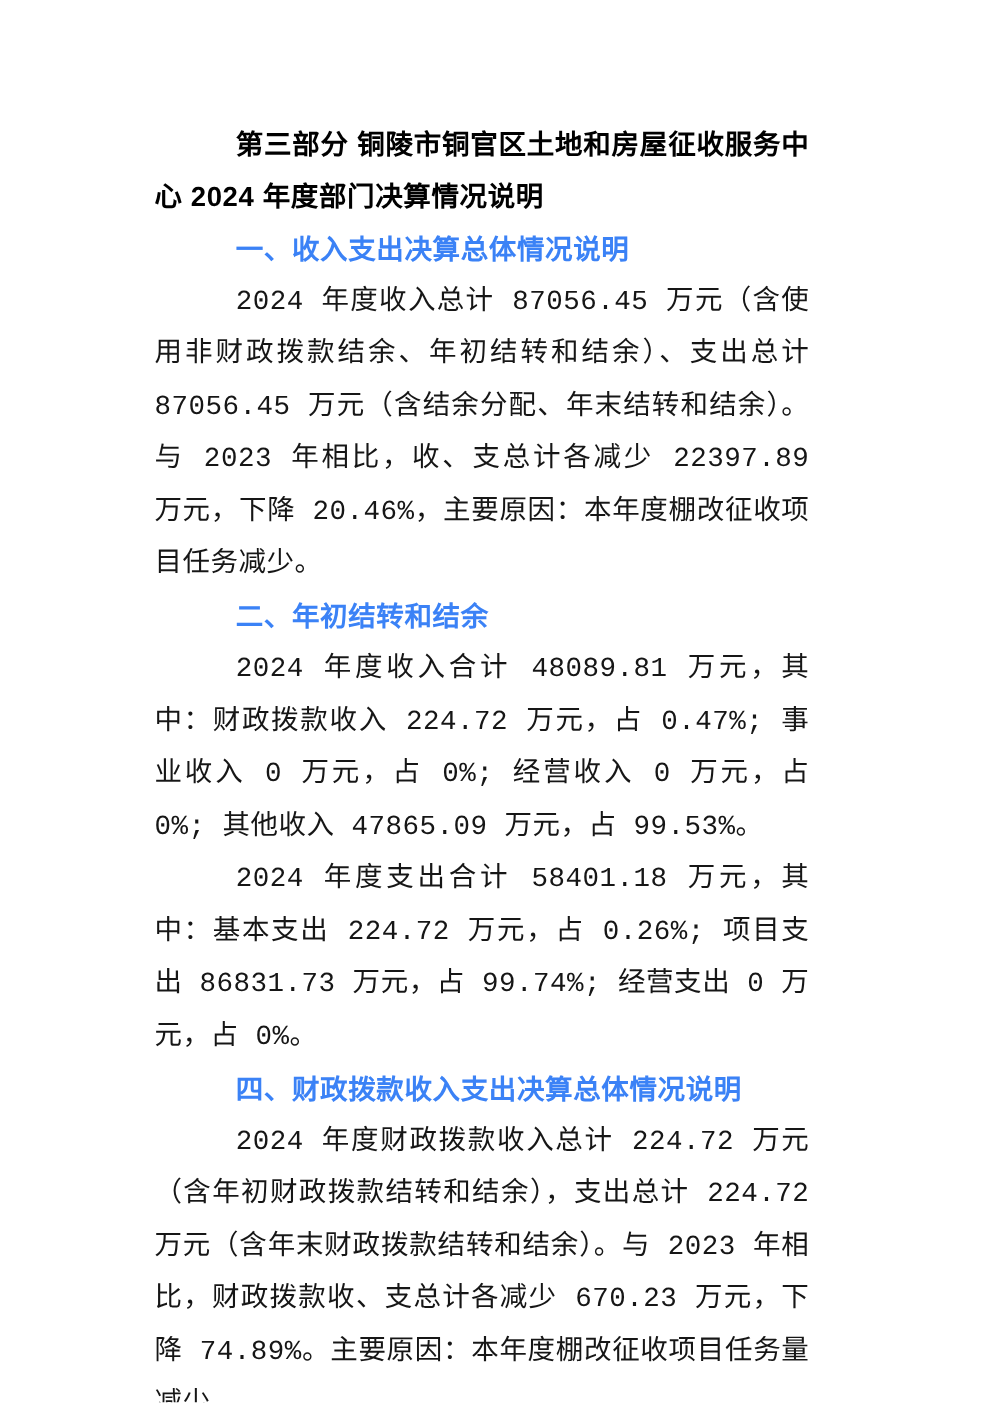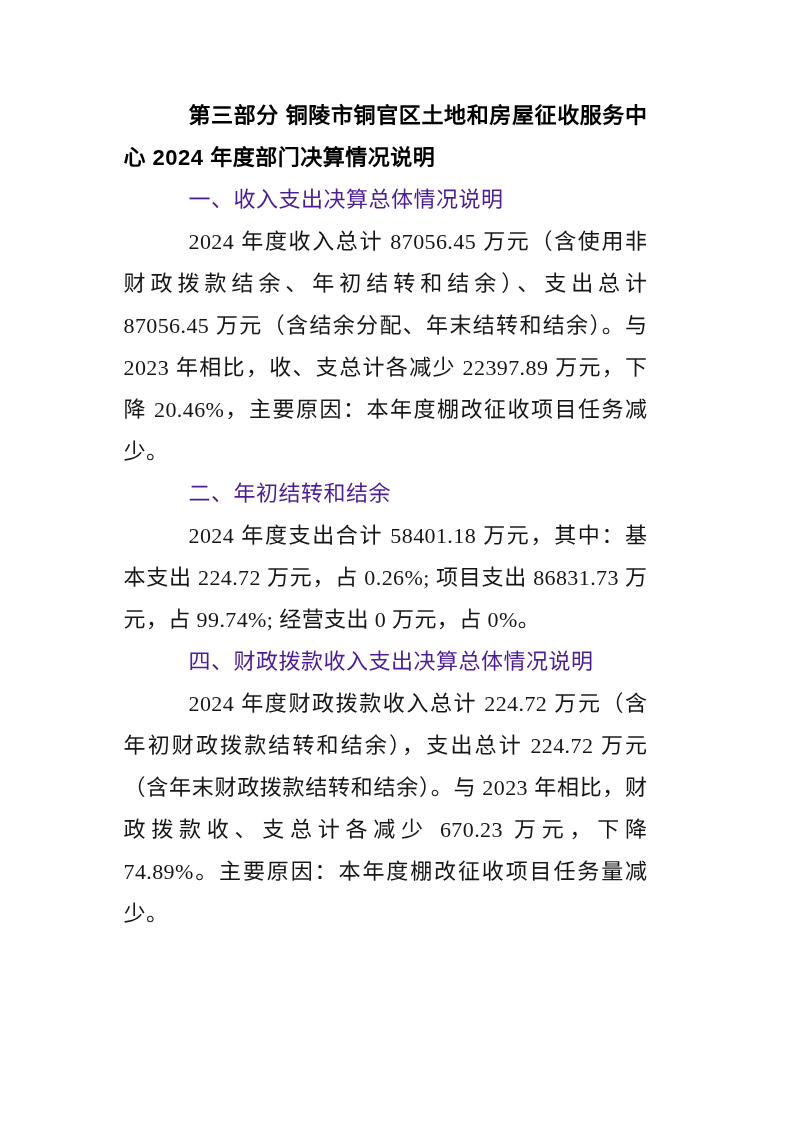--- a/index.html
+++ b/index.html
@@ -25,30 +25,30 @@
     font-size: 22px;
     line-height: 42px;
     color: #000000;
     text-indent: 65px;
     text-align: justify;
     letter-spacing: 0.5px;
   }
   .sec-heading {
     margin: 0;
     font-family: "Liberation Sans", "DejaVu Sans", sans-serif;
-    font-weight: 400;
+    font-weight: 700;
     font-size: 22px;
     line-height: 42px;
-    color: #4c1d95;
+    color: #3b82f6;
     text-indent: 65px;
     letter-spacing: 0.5px;
   }
   .body-para {
     margin: 0;
-    font-family: Liberation Serif, serif;
+    font-family: Liberation Mono, monospace;
     font-weight: 400;
     font-size: 22px;
     line-height: 42px;
     color: #161616;
     text-indent: 65px;
     text-align: justify;
     text-justify: inter-character;
     letter-spacing: 0.4px;
   }
 </style>
@@ -56,19 +56,20 @@
 <body>
 
 <div class="page">
 
   <h1 class="doc-title">第三部分 铜陵市铜官区土地和房屋征收服务中心 2024 年度部门决算情况说明</h1>
 
   <h2 class="sec-heading">一、收入支出决算总体情况说明</h2>
   <p class="body-para">2024 年度收入总计 87056.45 万元（含使用非财政拨款结余、年初结转和结余）、支出总计 87056.45 万元（含结余分配、年末结转和结余）。与 2023 年相比，收、支总计各减少 22397.89 万元，下降 20.46%，主要原因：本年度棚改征收项目任务减少。</p>
 
   <h2 class="sec-heading">二、年初结转和结余</h2>
+  <p class="body-para">2024 年度收入合计 48089.81 万元，其中：财政拨款收入 224.72 万元，占 0.47%; 事业收入 0 万元，占 0%; 经营收入 0 万元，占 0%; 其他收入 47865.09 万元，占 99.53%。</p>
 
   <p class="body-para">2024 年度支出合计 58401.18 万元，其中：基本支出 224.72 万元，占 0.26%; 项目支出 86831.73 万元，占 99.74%; 经营支出 0 万元，占 0%。</p>
 
   <h2 class="sec-heading">四、财政拨款收入支出决算总体情况说明</h2>
   <p class="body-para">2024 年度财政拨款收入总计 224.72 万元（含年初财政拨款结转和结余），支出总计 224.72 万元（含年末财政拨款结转和结余）。与 2023 年相比，财政拨款收、支总计各减少 670.23 万元，下降 74.89%。主要原因：本年度棚改征收项目任务量减少。</p>
 
 </div>
 
 </body></html>

